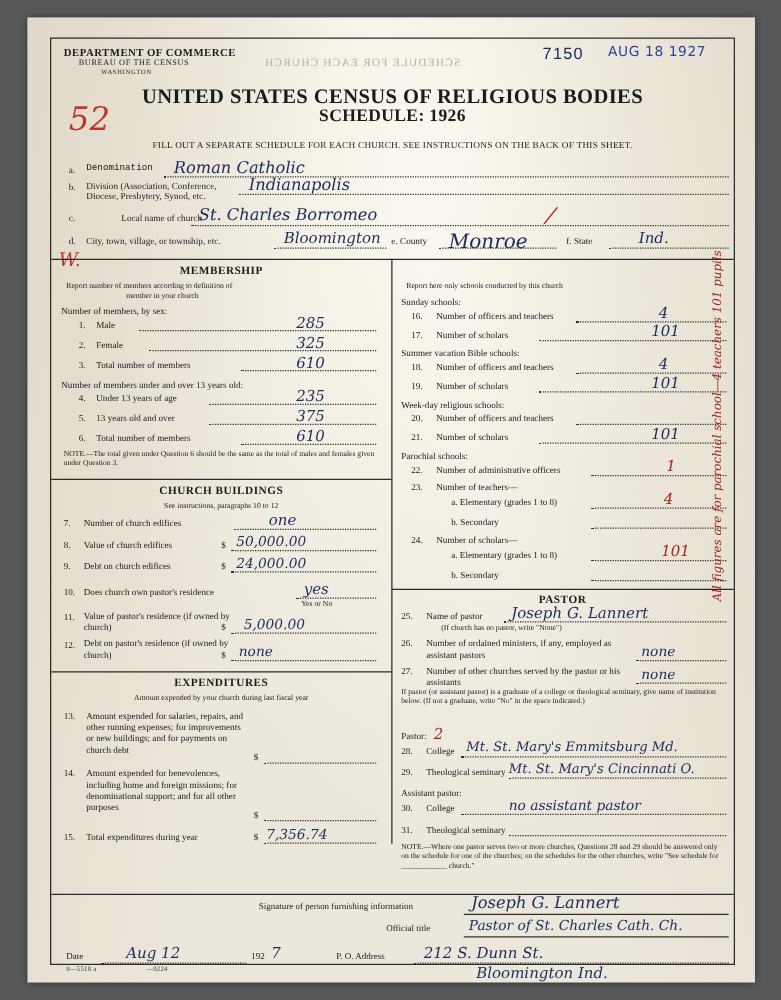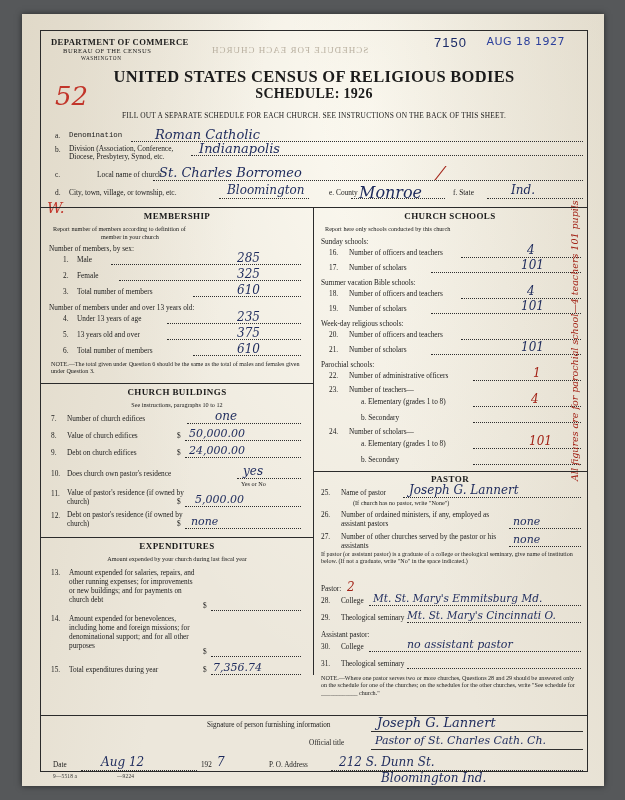--- a/index.html
+++ b/index.html
@@ -133,38 +133,38 @@
     <div class="bigred">52</div>
     <div class="wmark">W.</div>
 
     <div class="title1">UNITED STATES CENSUS OF RELIGIOUS BODIES</div>
     <div class="title2">SCHEDULE: 1926</div>
     <div class="instr cap">FILL OUT A SEPARATE SCHEDULE FOR EACH CHURCH.   SEE INSTRUCTIONS ON THE BACK OF THIS SHEET.</div>
 
     <div class="idrow" style="left:14px;top:100px;">a.</div>
     <div class="idrow" style="left:28px;top:100px;font-family:Liberation Mono, monospace;">Denomination</div>
     <div class="dotline" style="left:90px;top:110px;width:452px;"></div>
-    <div class="t hand" style="left:98px;top:96px;font-size:13px;margin-left:16px;">Roman Catholic</div>
+    <div class="t hand" style="left:98px;top:96px;font-size:13px;">Roman Catholic</div>
 
     <div class="idrow" style="left:14px;top:114px;">b.</div>
     <div class="idrow" style="left:28px;top:114px;width:120px;white-space:normal;line-height:8.4px;">Division (Association, Conference, Diocese, Presbytery, Synod, etc.</div>
     <div class="dotline" style="left:150px;top:124px;width:392px;"></div>
     <div class="t hand" style="left:158px;top:110px;font-size:13px;">Indianapolis</div>
 
     <div class="idrow" style="left:14px;top:139px;">c.</div>
     <div class="idrow" style="left:28px;top:139px;padding-left:28px;">Local name of church</div>
     <div class="dotline" style="left:112px;top:149px;width:430px;"></div>
     <div class="t hand" style="left:118px;top:134px;font-size:13px;">St. Charles Borromeo</div>
     <div class="t hand-red" style="left:398px;top:132px;font-size:18px;">⁄</div>
 
     <div class="idrow" style="left:14px;top:157px;">d.</div>
     <div class="idrow" style="left:28px;top:157px;">City, town, village, or township, etc.</div>
     <div class="dotline" style="left:178px;top:167px;width:90px;"></div>
     <div class="t hand" style="left:186px;top:152px;font-size:12px;">Bloomington</div>
-    <div class="idrow" style="left:288px;top:157px;">e. County</div>
+    <div class="idrow" style="left:272px;top:157px;">e. County</div>
     <div class="dotline" style="left:310px;top:167px;width:94px;"></div>
     <div class="t hand" style="left:318px;top:152px;font-size:16px;">Monroe</div>
     <div class="idrow" style="left:412px;top:157px;">f. State</div>
     <div class="dotline" style="left:446px;top:167px;width:96px;"></div>
     <div class="t hand" style="left:470px;top:152px;font-size:12px;">Ind.</div>
 
     <div class="hrule" style="top:176px;"></div>
     <div style="position:absolute;top:176px;bottom:96px;left:272px;border-left:1.2px solid #2b2b2b;"></div>
 
     <div class="sechead" style="left:0;top:180px;width:272px;">MEMBERSHIP</div>
@@ -261,21 +261,20 @@
     <div class="t dollar" style="left:162px;top:616px;">$</div>
     <div class="dotline" style="left:170px;top:625px;width:90px;"></div>
     <div class="t hand" style="left:176px;top:612px;font-size:11px;"></div>
 
     <div class="t lab" style="left:10px;top:634px;">15.</div>
     <div class="t lab" style="left:28px;top:634px;">Total expenditures during year</div>
     <div class="t dollar" style="left:162px;top:634px;">$</div>
     <div class="dotline" style="left:170px;top:643px;width:90px;"></div>
     <div class="t hand" style="left:172px;top:630px;font-size:11px;">7,356.74</div>
 
-    <div class="sechead" style="left:272px;top:180px;width:274px;">CHURCH SCHOOLS</div>
     <div class="t xs" style="left:284px;top:194px;">Report here only schools conducted by this church</div>
 
     <div class="t lab" style="left:280px;top:206px;">Sunday schools:</div>
     <div class="t lab" style="left:288px;top:217px;">16.</div>
     <div class="t lab" style="left:308px;top:217px;">Number of officers and teachers</div>
     <div class="dotline" style="left:420px;top:226px;width:120px;"></div>
     <div class="t hand" style="left:486px;top:212px;font-size:12px;">4</div>
 
     <div class="t lab" style="left:288px;top:232px;">17.</div>
     <div class="t lab" style="left:308px;top:232px;">Number of scholars</div>

